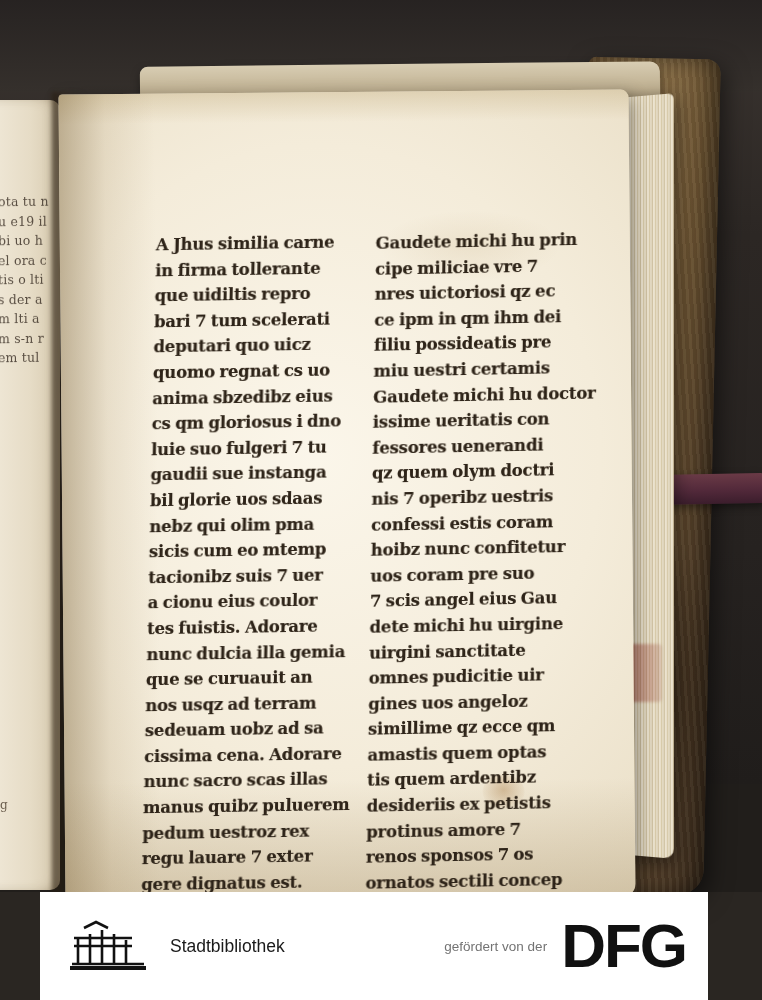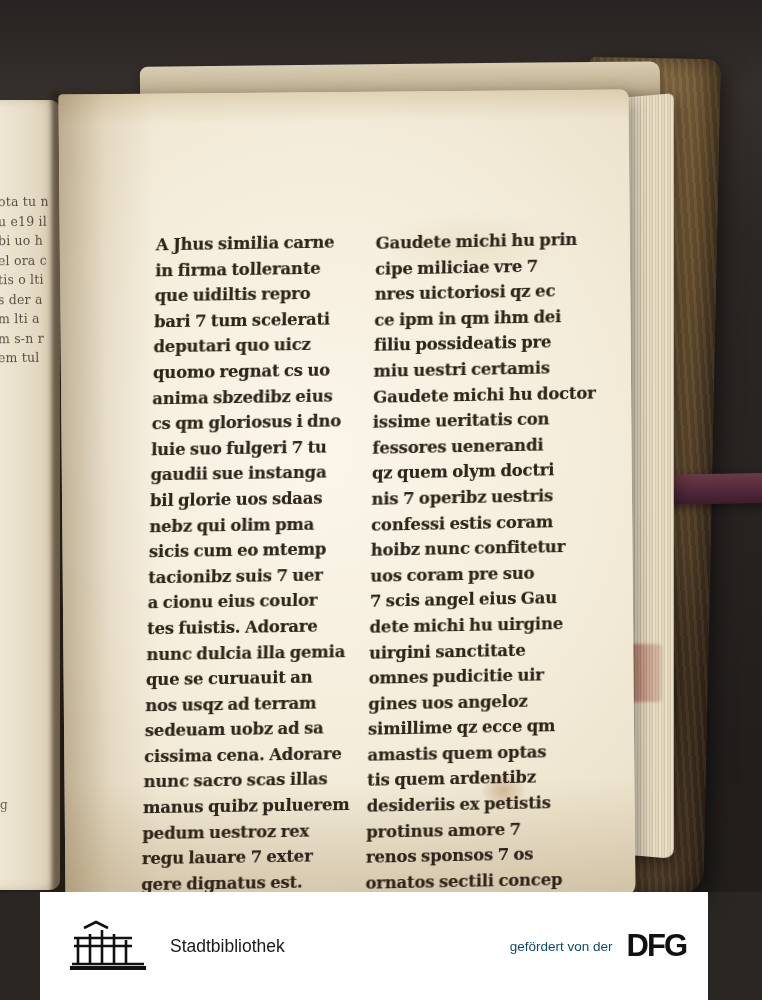--- a/index.html
+++ b/index.html
@@ -255,24 +255,24 @@
   .footer-right {
     margin-left: auto;
     display: flex;
     align-items: center;
     gap: 14px;
   }
   .funder-text {
     text-align: right;
     font-size: 13.5px;
     line-height: 17px;
-    color: #0c4a6e;
+    color: #737373;
   }
   .dfg-logo {
-    font-size: 31px;
+    font-size: 62px;
     font-weight: 700;
     letter-spacing: -2px;
     color: #111111;
     font-family: "Liberation Sans", sans-serif;
     line-height: 46px;
   }
 </style>
 </head>
 <body>
 

